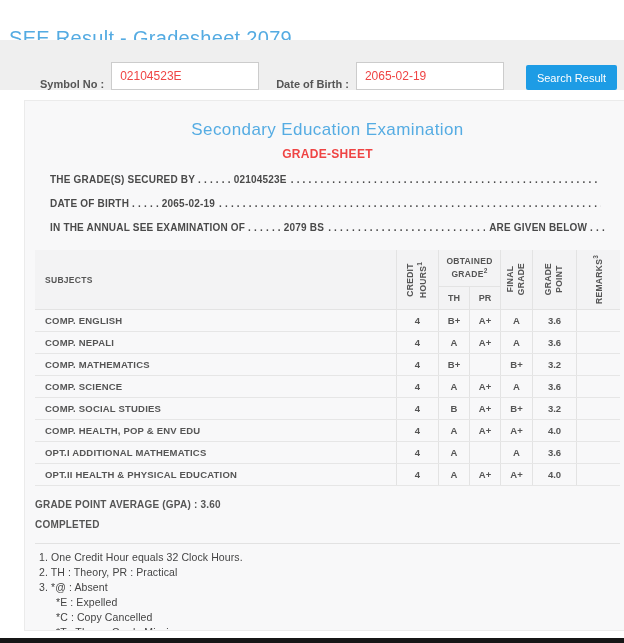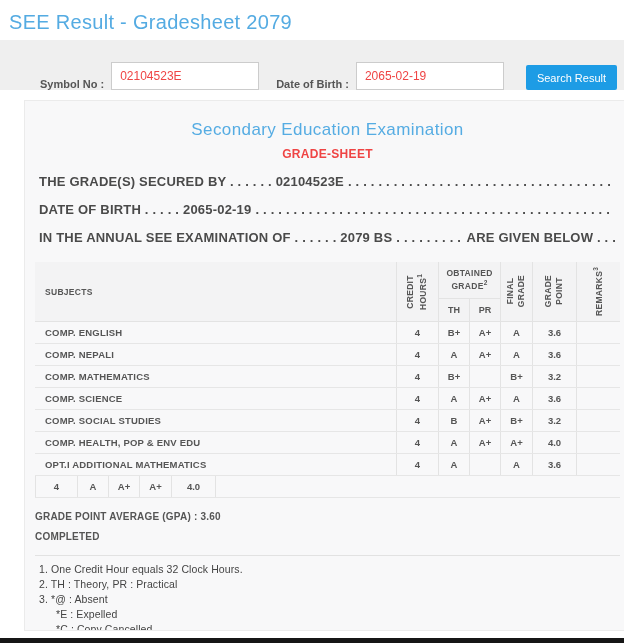--- a/index.html
+++ b/index.html
@@ -9,21 +9,21 @@
     font-family:"Liberation Sans", sans-serif;
     position:relative;
     overflow:hidden;
   }
 
   
   .page-title {
     color:#54abe2;
     font-size:20px;
     letter-spacing:0.3px;
-    padding:11px 0 0 9px;
+    padding:27px 0 0 9px;
     height:29px;
     box-sizing:border-box;
   }
 
   
   .form-bar {
     position:absolute; top:40px; left:0;
     width:624px; height:50px;
     background:#efefef;
     display:flex; align-items:flex-end;
@@ -75,21 +75,21 @@
   }
   .sheet-subheading {
     text-align:center;
     color:#ef4444;
     font-size:12px;
     font-weight:bold;
     letter-spacing:0.3px;
     margin-top:7px;
   }
 
-  .intro { margin:7px 14px 0; font-size:13px; font-weight:bold; color:#4a4a4a; letter-spacing:0.2px; }
+  .intro { margin:7px 25px 0; font-size:10px; font-weight:bold; color:#4a4a4a; letter-spacing:0.2px; }
   .dotline {
     display:flex;
     white-space:nowrap;
     overflow:hidden;
     margin-top:13px;
   }
   .dotline .fill { flex:1; overflow:hidden; margin:0 4px; }
   .dotline .suffix { white-space:nowrap; }
 
   
@@ -284,20 +284,21 @@
     <div class="trow">
       <div class="cell c-sub">OPT.I ADDITIONAL MATHEMATICS</div>
       <div class="cell c-ch val bl">4</div>
       <div class="cell val bl" style="width:31px">A</div>
       <div class="cell val bl" style="width:31px"></div>
       <div class="cell c-fin val bl">A</div>
       <div class="cell c-gp val bl">3.6</div>
       <div class="cell c-rem val bl"></div>
     </div>
     <div class="trow">
+      <div class="cell c-sub">OPT.II HEALTH &amp; PHYSICAL EDUCATION</div>
       <div class="cell c-ch val bl">4</div>
       <div class="cell val bl" style="width:31px">A</div>
       <div class="cell val bl" style="width:31px">A+</div>
       <div class="cell c-fin val bl">A+</div>
       <div class="cell c-gp val bl">4.0</div>
       <div class="cell c-rem val bl"></div>
     </div>
   </div>
 
   <div class="gpa">

